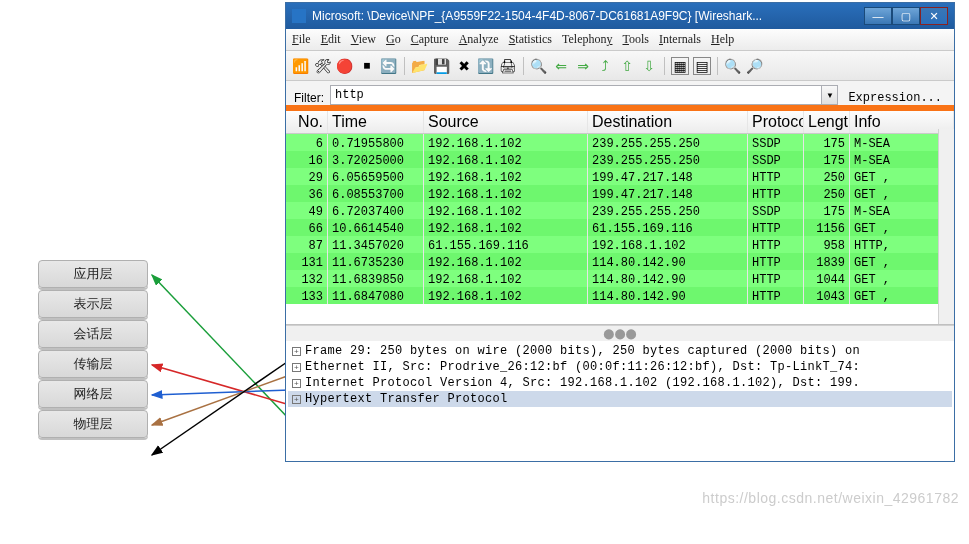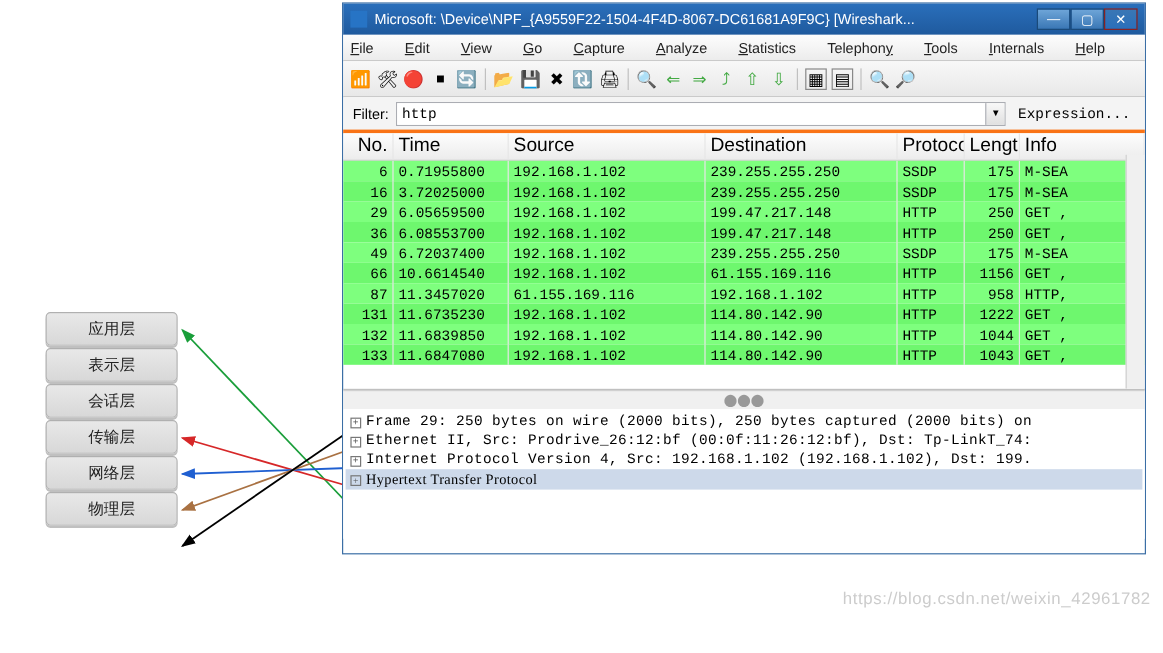--- a/index.html
+++ b/index.html
@@ -15,29 +15,29 @@
 
 .win { position: absolute; left: 285px; top: 2px; width: 670px; height: 460px; border: 1px solid #3b6ea5; background: #fff; }
 .titlebar { height: 26px; background: linear-gradient(#2a6fbb,#1f5a9e); color: #fff; display: flex; align-items: center; padding: 0 6px; font-size: 12px; }
 .app-icon { width: 14px; height: 14px; background: #2774C5; margin-right: 6px; }
 .titlebar-text { flex: 1; white-space: nowrap; overflow: hidden; }
 .win-btns { display: flex; gap: 0; }
 .win-btn { width: 28px; height: 18px; background: linear-gradient(#6ea5d8,#3a77b5); border: 1px solid #1a4a7a; display: flex; align-items: center; justify-content: center; color: #fff; font-size: 11px; font-family: Arial; }
 .win-btn.close { background: linear-gradient(#d66,#b33); border-color: #822; }
 .win-btn.close.bright { background: linear-gradient(#3a77b5,#2a6fbb); }
 
-.menubar { height: 22px; background: linear-gradient(#fdfdfd,#ececec); border-bottom: 1px solid #cacaca; display: flex; align-items: center; padding: 0 6px; gap: 26px; }
+.menubar { height: 22px; background: linear-gradient(#fdfdfd,#ececec); border-bottom: 1px solid #cacaca; display: flex; align-items: center; padding: 0 6px; gap: 10px; font-family: Liberation Serif, serif; }
 .menubar span { font-size: 12px; color: #222; cursor: default; }
 .underline { text-decoration: underline; }
 
 .toolbar { height: 30px; background: linear-gradient(#f8f8f8,#e8e8e8); border-bottom: 1px solid #cacaca; display: flex; align-items: center; padding: 0 6px; gap: 4px; }
 .tb-ic { width: 18px; height: 18px; display: flex; align-items: center; justify-content: center; font-size: 14px; border: 1px solid transparent; }
 .tb-sep { width: 1px; height: 18px; background: #c0c0c0; margin: 0 2px; }
 
-.filterbar { height: 30px; background: #f4f4f4; border-bottom: 3px solid #f97316; display: flex; align-items: center; padding: 0 8px; gap: 6px; }
+.filterbar { height: 30px; background: #f4f4f4; border-bottom: 6px solid #f97316; display: flex; align-items: flex-end; padding: 0 8px; gap: 6px; }
 .filterbar label { font-size: 12px; }
 .filter-input-wrap { flex: 1; display: flex; border: 1px solid #abadb3; background: #fff; height: 20px; }
 .filter-input { flex: 1; border: none; outline: none; font-size: 12px; padding: 0 4px; font-family: 'Courier New', monospace; }
 .filter-drop { width: 16px; background: linear-gradient(#f8f8f8,#e0e0e0); border-left: 1px solid #abadb3; display: flex; align-items: center; justify-content: center; font-size: 8px; }
 .expr-btn { font-size: 12px; padding: 0 4px; font-family: Liberation Mono, monospace; }
 
 .packet-list { height: 214px; overflow: hidden; position: relative; border-bottom: 1px solid #c0c0c0; }
 .pl-header { display: flex; background: linear-gradient(#fdfdfd,#ececec); border-bottom: 1px solid #cacaca; font-size: 16px; }
 .pl-header > div, .pl-row > div { padding: 2px 4px; border-right: 1px solid #e6e6e6; overflow: hidden; white-space: nowrap; }
 .col-no { width: 42px; text-align: right; }
@@ -49,21 +49,21 @@
 .col-info { flex: 1; }
 .pl-body { font-family: 'Courier New', monospace; font-size: 12px; }
 .pl-row { display: flex; background: #7eff7e; height: 17px; line-height: 17px; }
 .pl-row.alt { background: #6ef76e; }
 
 .vscroll { position: absolute; right: 0; top: 18px; bottom: 0; width: 16px; background: #f0f0f0; border-left: 1px solid #d0d0d0; }
 .hscroll-area { height: 16px; background: #f0f0f0; border-top: 1px solid #d0d0d0; display:flex; align-items:center; justify-content:center; color:#999; font-size:10px;}
 
 .details { height: 108px; background: #fff; font-family: 'Courier New', monospace; font-size: 12px; padding: 2px; overflow: hidden; }
 .detail-row { white-space: nowrap; padding: 1px 2px; letter-spacing: 0.3px; }
-.detail-row.sel { background: #cdd9ea; font-family: Liberation Serif, serif; }
+.detail-row.sel { background: #cdd9ea; }
 .sq { display: inline-block; width: 9px; height: 9px; border: 1px solid #777; margin-right: 4px; font-size: 8px; line-height: 7px; text-align: center; color: #555; margin-left:2px;}
 
 
 .wm { position: absolute; right: 10px; bottom: 38px; color: #ccc; font-size: 14px; letter-spacing: 0.5px; }
 </style>
 </head>
 <body>
 
 <div class="osi-stack">
   <div class="osi-layer">应用层</div>
@@ -233,21 +233,21 @@
           <div class="col-proto">HTTP</div>
           <div class="col-len">958</div>
           <div class="col-info">HTTP,</div>
         </div>
         <div class="pl-row alt">
           <div class="col-no">131</div>
           <div class="col-time">11.6735230</div>
           <div class="col-src">192.168.1.102</div>
           <div class="col-dst">114.80.142.90</div>
           <div class="col-proto">HTTP</div>
-          <div class="col-len">1222</div>
+          <div class="col-len">1839</div>
           <div class="col-info">GET ,</div>
         </div>
         <div class="pl-row">
           <div class="col-no">132</div>
           <div class="col-time">11.6839850</div>
           <div class="col-src">192.168.1.102</div>
           <div class="col-dst">114.80.142.90</div>
           <div class="col-proto">HTTP</div>
           <div class="col-len">1044</div>
           <div class="col-info">GET ,</div>

